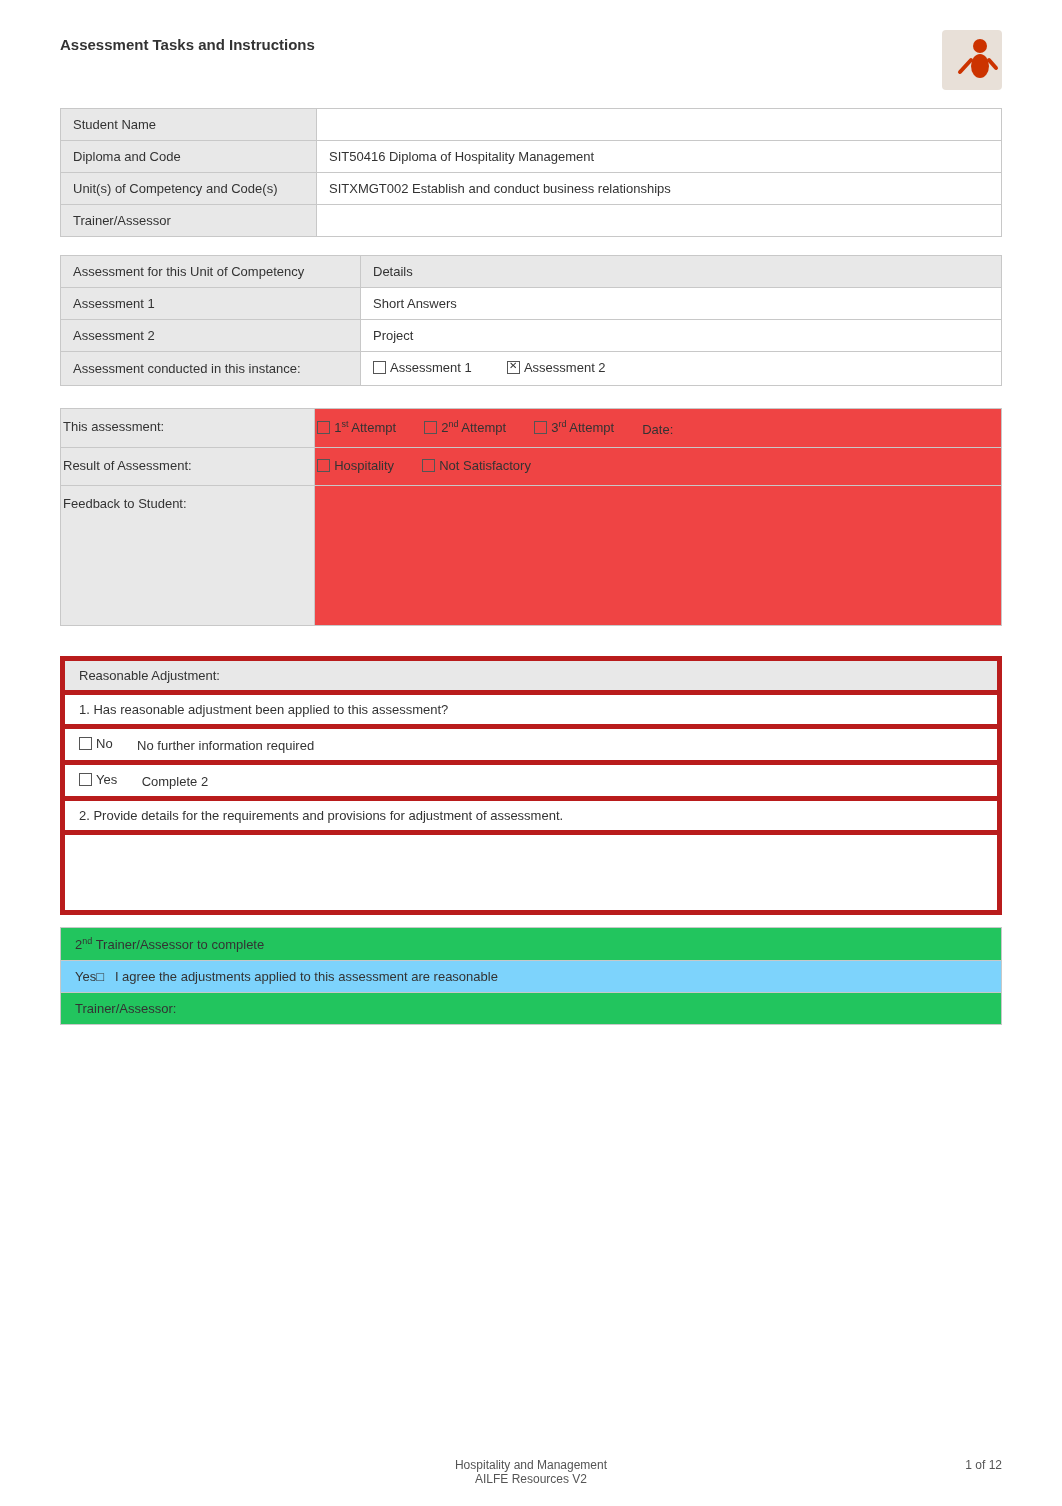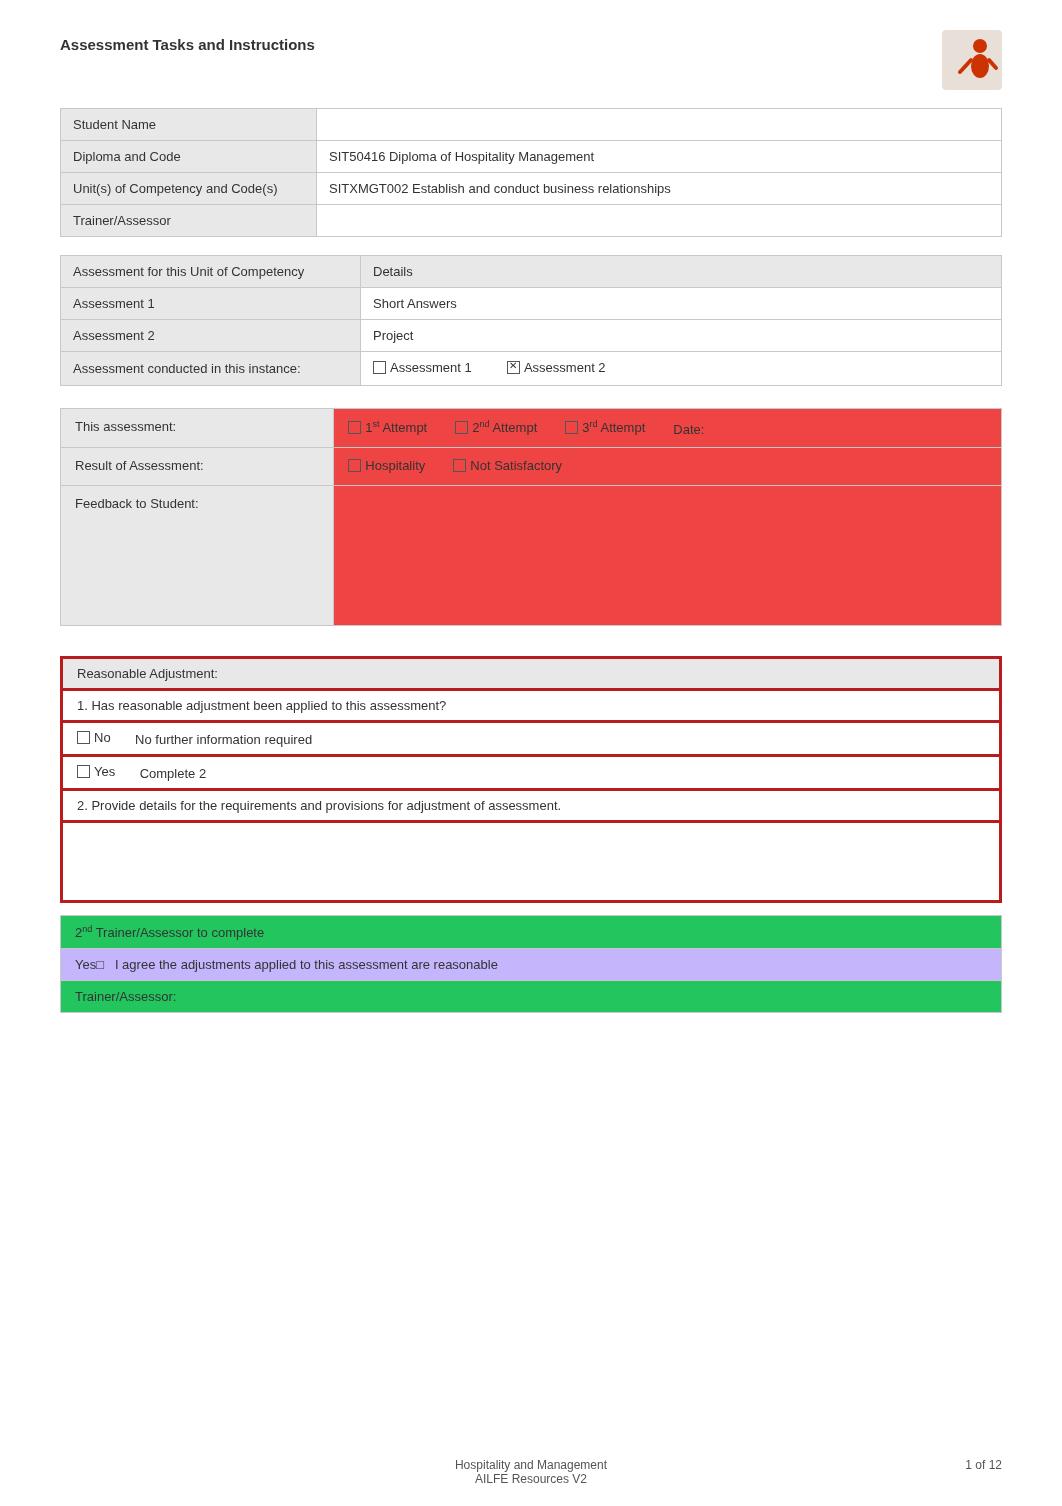--- a/index.html
+++ b/index.html
@@ -85,21 +85,21 @@
     }
 
     
     .attempt-table {
       width: 100%;
       border-collapse: collapse;
       margin-bottom: 18px;
     }
     .attempt-table td {
       border: 1px solid #c8c8c8;
-      padding: 10px 14px;
+      padding: 10px 2px;
       vertical-align: top;
     }
     .attempt-table .gray-bg {
       background-color: #e8e8e8;
     }
     .attempt-table .white-bg {
       background-color: #ef4444;
     }
 
     
@@ -124,21 +124,21 @@
       top: -2px;
       left: 1px;
       color: #333;
     }
     .ra-item {
       width: 100%;
       border-collapse: collapse;
       margin-bottom: 0;
     }
     .ra-item td {
-      border: 3px solid #b91c1c;
+      border: 5px solid #b91c1c;
       padding: 7px 14px;
       background-color: #fff;
     }
     .ra-item .ra-gray {
       background-color: #e8e8e8;
     }
 
     
     .trainer2-section {
       width: 100%;
@@ -146,21 +146,21 @@
       margin-bottom: 0;
     }
     .trainer2-section td {
       border: 1px solid #c8c8c8;
       padding: 8px 14px;
     }
     .trainer2-section .t2-gray {
       background-color: #22c55e;
     }
     .trainer2-section .t2-white {
-      background-color: #c4b5fd;
+      background-color: #7dd3fc;
     }
 
     
     .footer {
       position: absolute;
       bottom: 20px;
       left: 60px;
       right: 60px;
       display: flex;
       justify-content: center;

